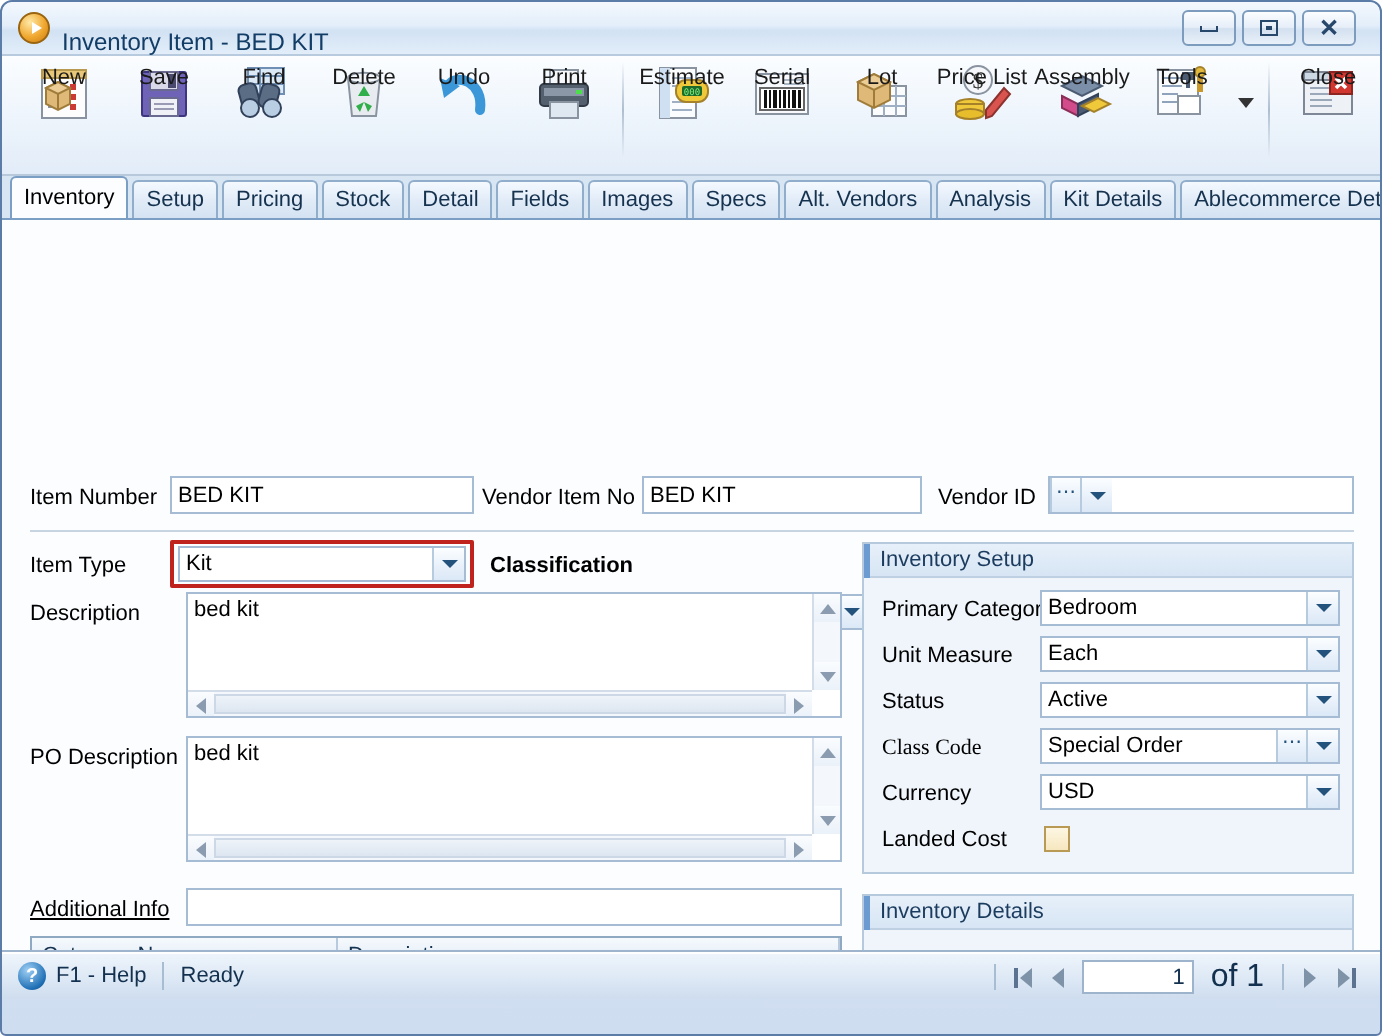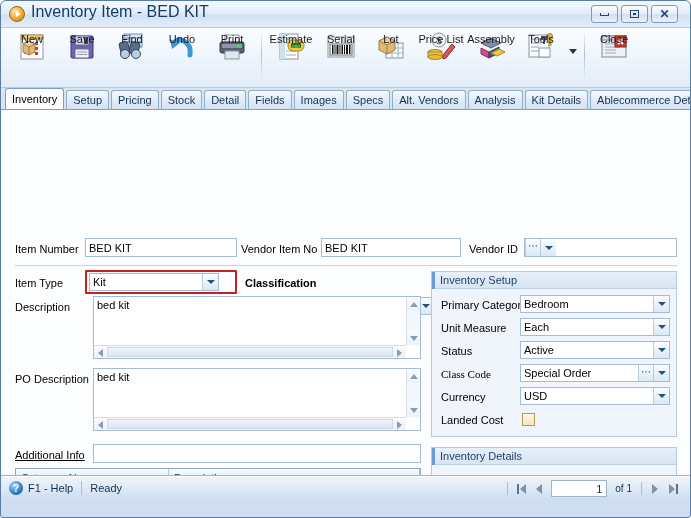--- a/index.html
+++ b/index.html
@@ -36,22 +36,22 @@
     display: flex; align-items: center; justify-content: center;
   }
   #app-icon .tri {
     width: 0; height: 0;
     border-left: 5px solid #fff;
     border-top: 3.5px solid transparent;
     border-bottom: 3.5px solid transparent;
     margin-left: 2px;
   }
   #title-text {
-    position: absolute; left: 30px; top: 2px;
-    font-size: 16px; color: #123d66;
+    position: absolute; left: 30px; top: 13px;
+    font-size: 12px; color: #123d66;
     white-space: nowrap;
   }
   .wbtn {
     position: absolute; top: 4px;
     width: 27px; height: 18px;
     background: linear-gradient(to bottom, #fbfdff 0%, #e6eef8 48%, #d3e0ef 52%, #e9f1fa 100%);
     border: 1px solid #7d9cbd;
     border-radius: 3px;
     display: flex; align-items: center; justify-content: center;
     color: #27476b; font-size: 11px; line-height: 1;
@@ -284,21 +284,21 @@
     margin-left: 8px; margin-right: 5px;
   }
   .sb-sep { width: 1px; height: 14px; background: #a9bdd2; margin: 0 8px; }
   #pager { position: absolute; right: 8px; top: 2px; height: 19px; display: flex; align-items: center; }
   .pgbtn { width: 18px; height: 18px; display:flex; align-items:center; justify-content:center; }
   .pgnum {
     width: 56px; height: 17px; background: #fff; border: 1px solid #9db4cc;
     display: flex; align-items: center; justify-content: flex-end;
     padding-right: 4px; font-size: 11px; margin: 0 3px;
   }
-  .pgof { margin: 0 5px; font-size: 10px; }
+  .pgof { margin: 0 5px; font-size: 16px; }
   .pg-tri-l { width:0;height:0;border-top:5px solid transparent;border-bottom:5px solid transparent;border-right:6px solid #7f93a8; }
   .pg-tri-r { width:0;height:0;border-top:5px solid transparent;border-bottom:5px solid transparent;border-left:6px solid #7f93a8; }
   .pg-bar-l { width:2px;height:10px;background:#5b7390;margin-right:1px; }
   .pg-bar-r { width:2px;height:10px;background:#5b7390;margin-left:1px; }
   .pgwrap { display:flex; align-items:center; }
   .pgsep { width:1px;height:13px;background:#a9bdd2;margin:0 4px; }
 </style>
 </head>
 <body>
 
@@ -374,20 +374,34 @@
             <rect x="4" y="11" width="9" height="12" rx="3" transform="rotate(-15 8 17)"></rect>
             <rect x="14" y="11" width="9" height="12" rx="3" transform="rotate(15 18 17)"></rect>
           </g>
           <circle cx="9" cy="23" r="4.5" fill="#b9cde3" stroke="#32415a"></circle>
           <circle cx="20" cy="23" r="4.5" fill="#b9cde3" stroke="#32415a"></circle>
         </svg>
       </div>
       <div class="lbl">Find</div>
     </div>
 
+    <div class="tbtn">
+      <div class="ico">
+        <svg width="32" height="32" viewBox="0 0 32 32">
+          <path d="M8 8 L24 8 L22 27 L10 27 Z" fill="#e8ecf0" stroke="#8a94a0"></path>
+          <ellipse cx="16" cy="8" rx="8" ry="2.6" fill="#f4f7fa" stroke="#8a94a0"></ellipse>
+          <g fill="#2fae4a">
+              <polygon points="16,12 19,17 13,17"></polygon>
+              <polygon points="12,22 16,20 14,25"></polygon>
+              <polygon points="20,22 16,20 18,25"></polygon>
+            </g>
+        </svg>
+      </div>
+      <div class="lbl">Delete</div>
+    </div>
 
     <div class="tbtn">
       <div class="ico">
         <svg width="32" height="32" viewBox="0 0 32 32">
           <path d="M24 24 C26 10 12 5 8 12" fill="none" stroke="#3b97d8" stroke-width="5" stroke-linecap="round"></path>
           <polygon points="4,8 14,12 6,18" fill="#3b97d8"></polygon>
         </svg>
       </div>
       <div class="lbl">Undo</div>
     </div>
@@ -592,21 +606,21 @@
       <div class="dotsbtn">⋯</div>
       <div class="arrowbtn">
           <i></i>
         </div>
     </div>
 
     <div class="hr" style="left:14px; top:155px; width:662px;"></div>
 
     <div class="lbl" style="left:14px; top:167px;">Item Type</div>
     <div class="redbox" style="left:84px; top:160px; width:152px; height:24px;"></div>
-    <div class="combo" style="left:88px; top:163px; width:130px; height:18px;">
+    <div class="combo" style="left:88px; top:163px; width:144px; height:18px;">
       <div class="val">Kit</div>
       <div class="arrowbtn">
           <i></i>
         </div>
     </div>
 
     <div class="lbl" style="left:244px; top:167px;font-weight:bold;">Classification</div>
     <div class="combo" style="left:313px; top:163px; width:120px; height:18px;margin-top:24px;">
       <div class="val">None</div>
       <div class="arrowbtn">

